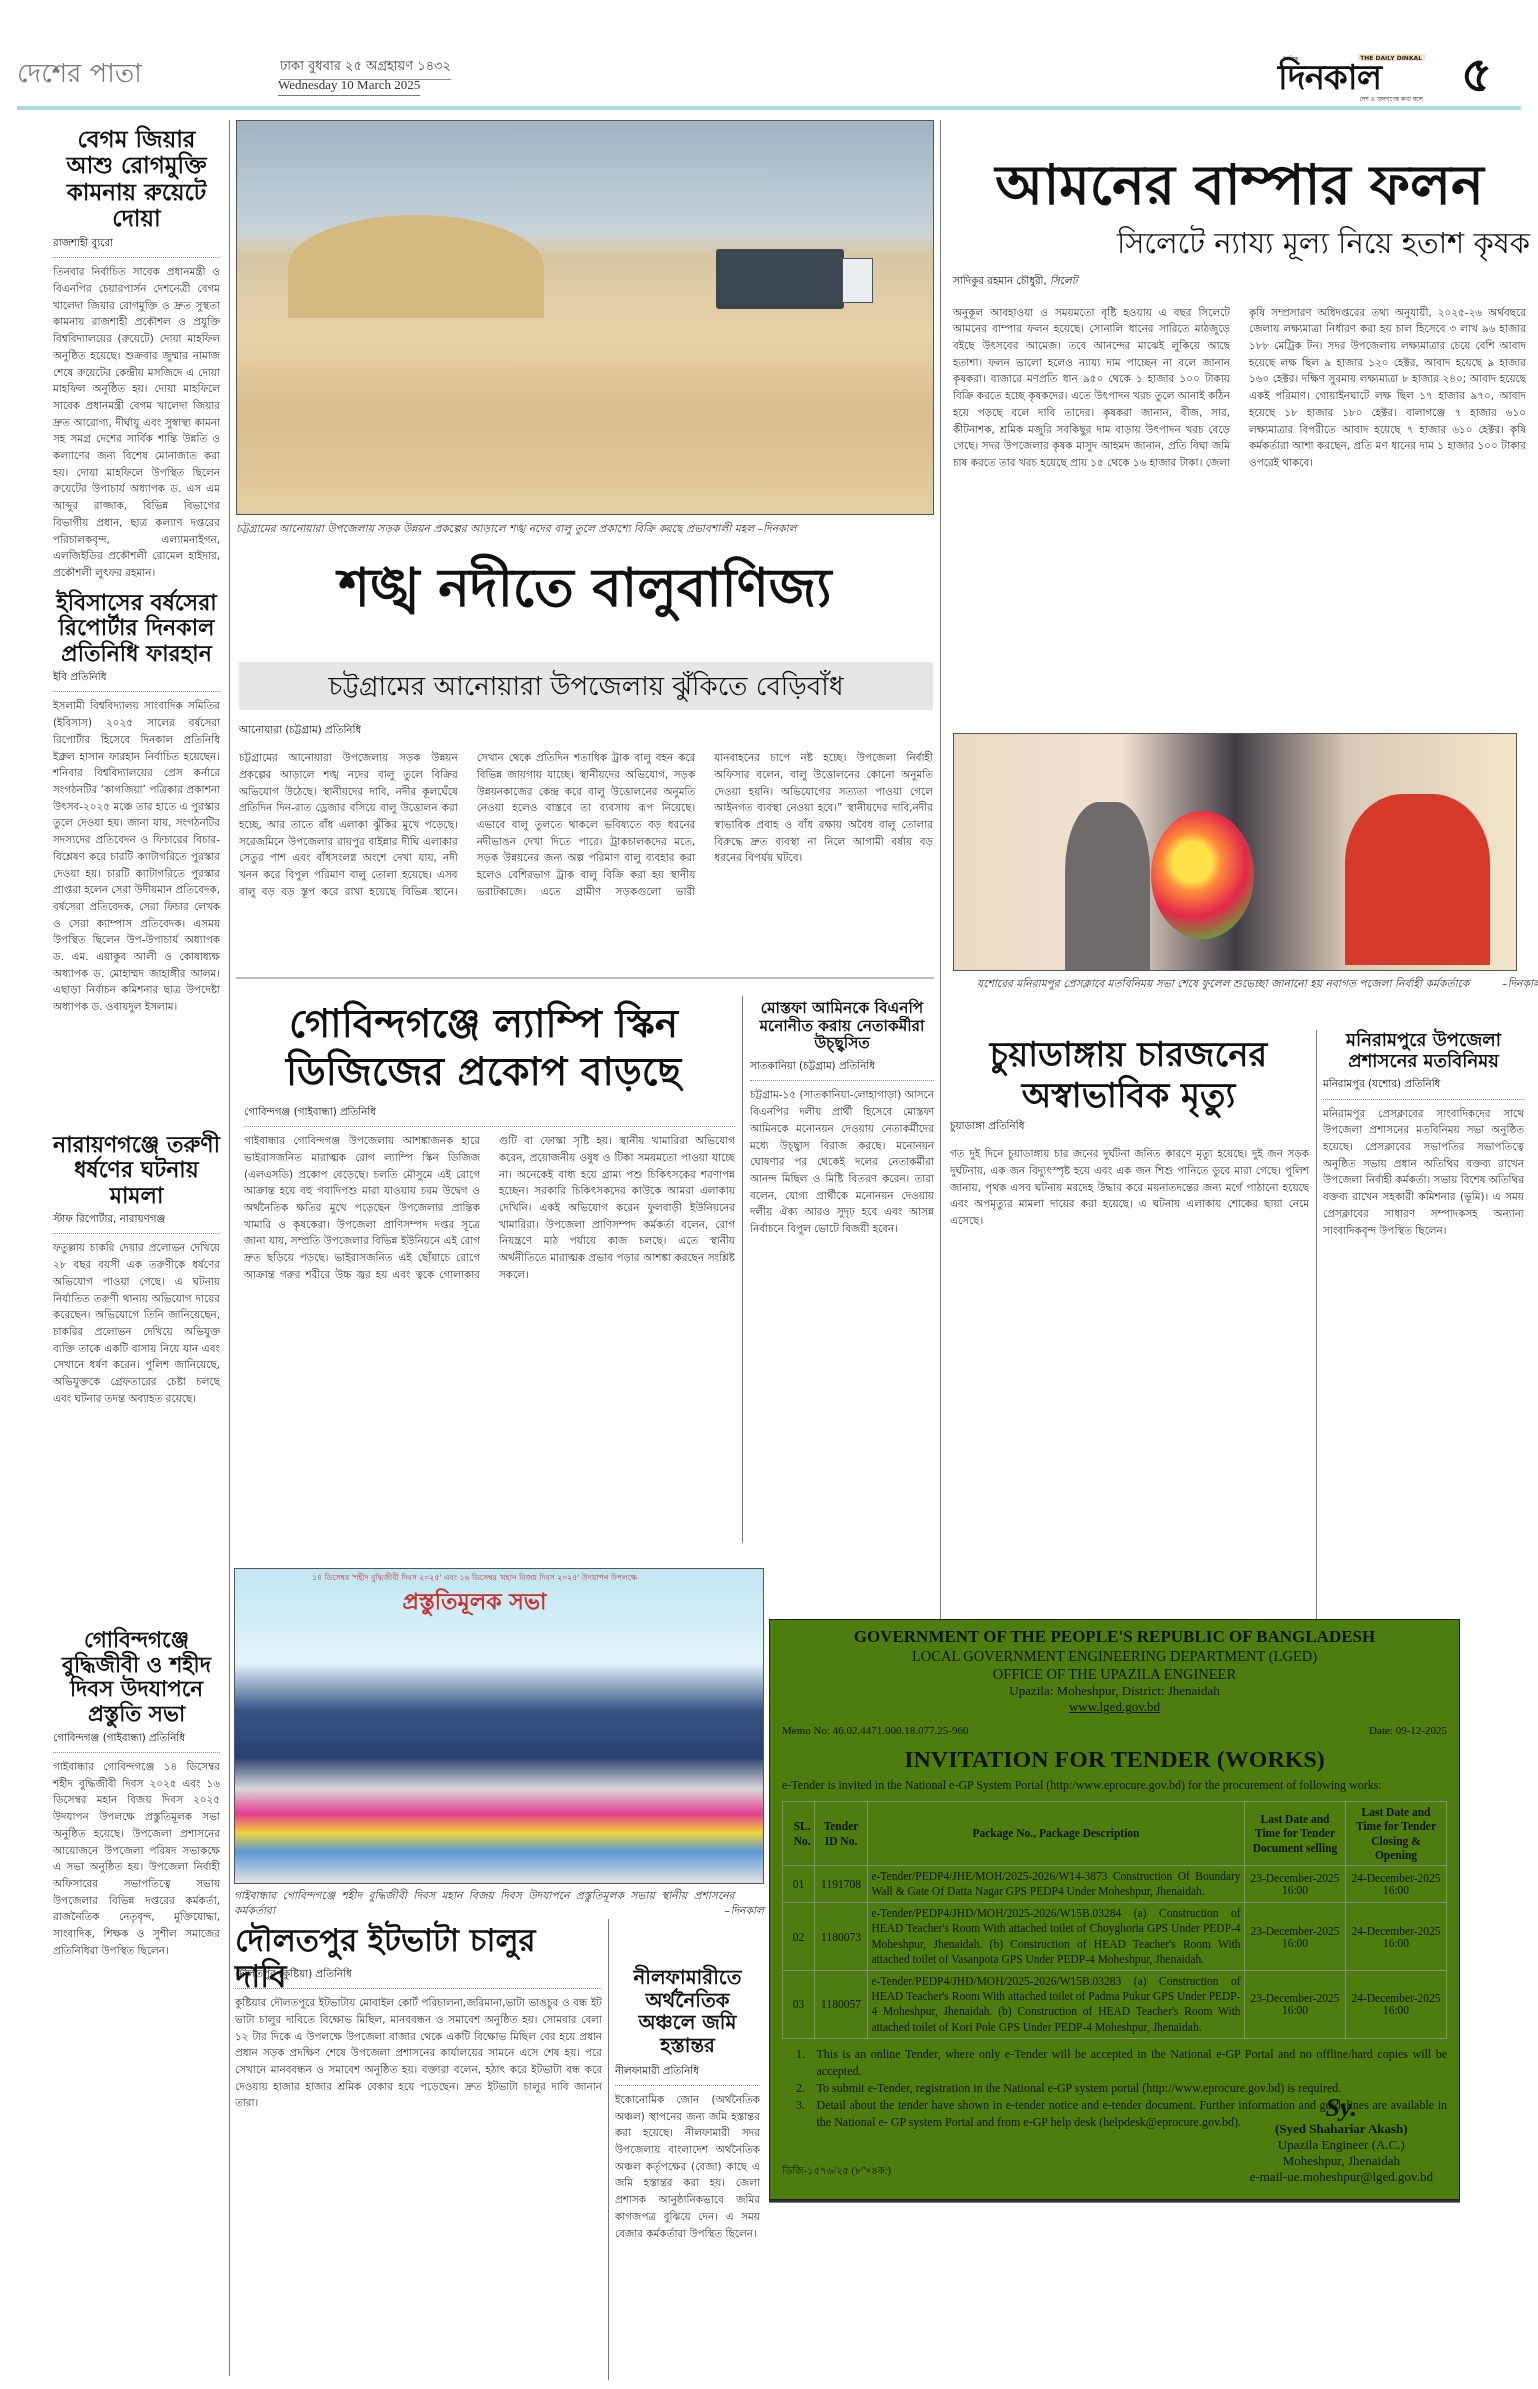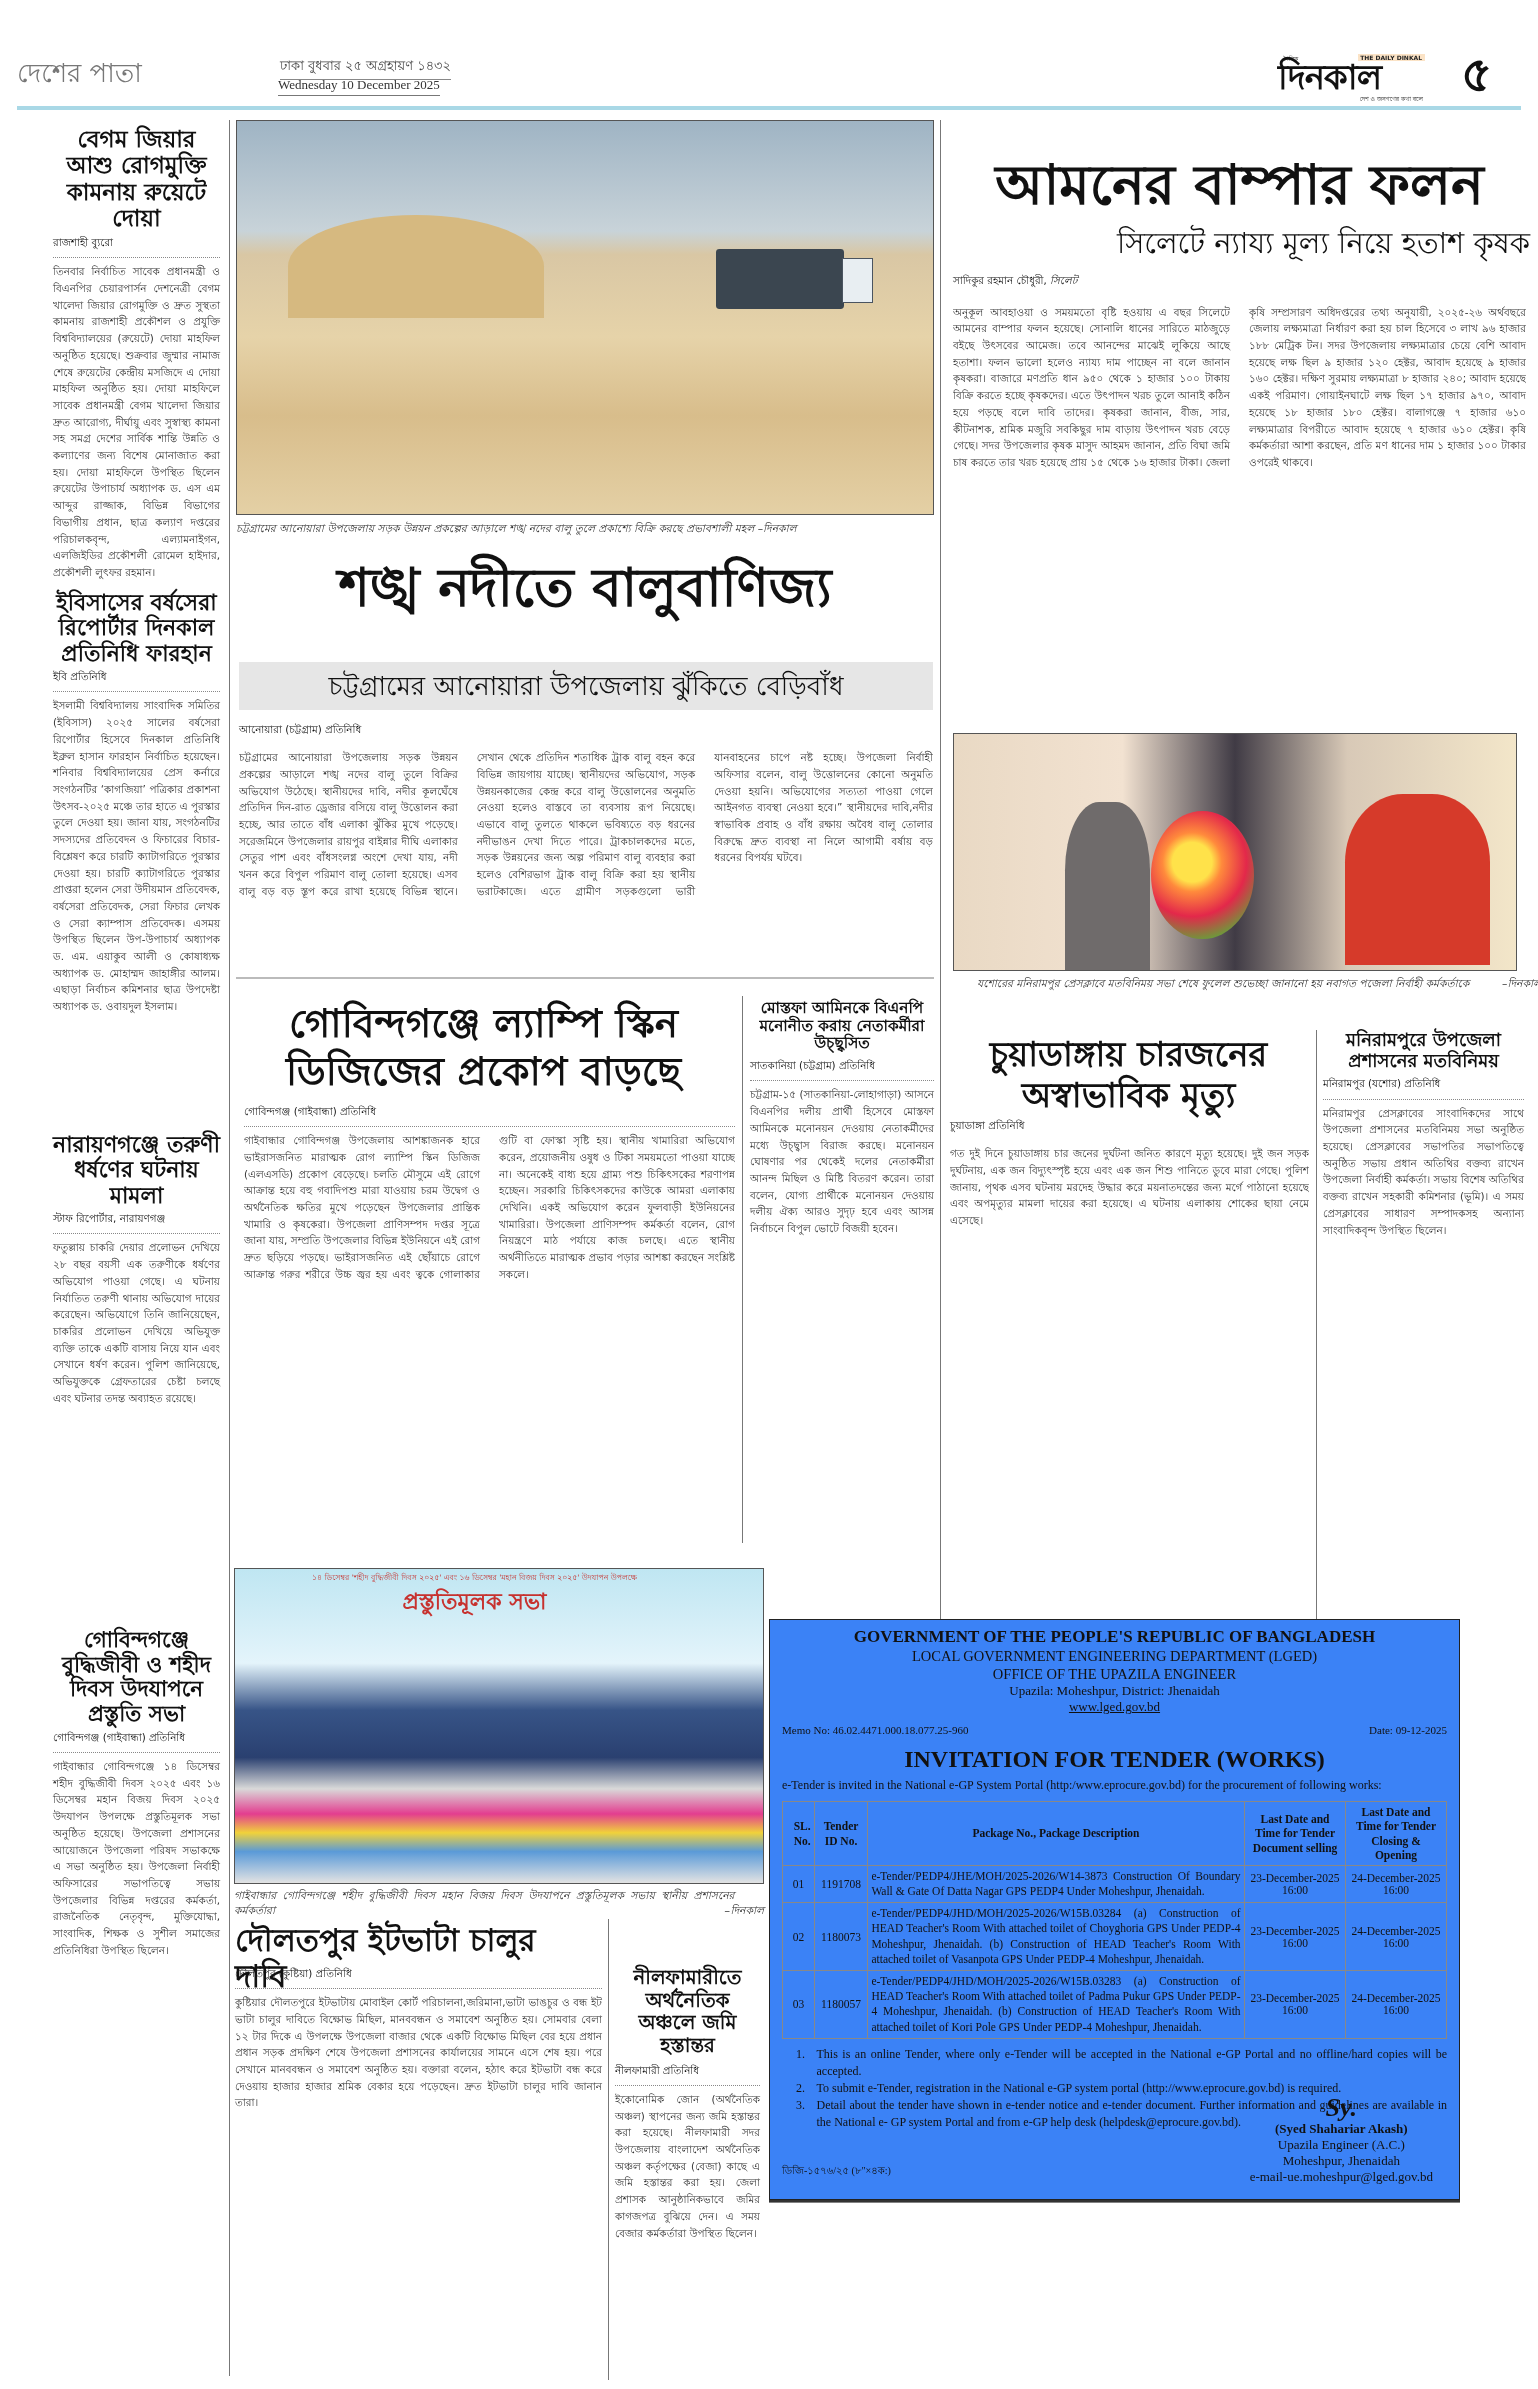--- a/index.html
+++ b/index.html
@@ -37,21 +37,21 @@
   .photo-sand .mound { position: absolute; left: 51px; top: 94px; width: 256px; height: 103px; background: #d6b980; border-radius: 50% 50% 0 0; }
   .photo-flower { background: linear-gradient(90deg, #e9d9c4 0%, #f2e2d1 30%, #403b45 50%, #d8c9b7 70%, #f3e6c9 100%); }
   .photo-flower .bouquet { position: absolute; left: 197px; top: 77px; width: 103px; height: 128px; border-radius: 50%; background: radial-gradient(circle at 40% 40%, #ffe24a 0 20%, #ff8a3c 30%, #e3284a 55%, #6a9c3a 80%); }
   .photo-flower .man-red { position: absolute; right: 26px; top: 60px; width: 145px; height: 171px; background: #d63a2a; border-radius: 40% 40% 0 0; }
   .photo-flower .man-grey { position: absolute; left: 111px; top: 68px; width: 85px; height: 171px; background: #6f6b6b; border-radius: 40% 40% 0 0; }
   .photo-meeting { background: linear-gradient(180deg, #bfe6f2 0%, #e4f4fb 30%, #375487 45%, #2a4070 60%, #d9d9d9 70%, #e33d8f 78%, #f1d23a 84%, #5a9ad8 90%, #e3e3e3 100%); }
   .photo-meeting .banner-text { position: absolute; left: 60px; top: 15.4px; width: 359px; text-align: center; color: #c7322f; font-weight: bold; font-size: 22px; }
   .photo-meeting .banner-sub { position: absolute; left: 60px; top: 1.7px; width: 359px; text-align: center; color: #c7322f; font-size: 7.7px; }
 
   
-  .tender { border: 1.7px solid #222; box-shadow: 0 2.6px 0 #333; background: #3b82f6; font-family: "Liberation Serif", serif; color: #111; padding: 6.8px 12px; }
+  .tender { border: 1.7px solid #222; box-shadow: 0 2.6px 0 #333; background: #4d7c0f; font-family: "Liberation Serif", serif; color: #111; padding: 6.8px 12px; }
   .tender .gov { text-align: center; font-size: 17px; font-weight: bold; line-height: 20.5px; }
   .tender .dept { text-align: center; font-size: 14.5px; line-height: 18px; }
   .tender .office { text-align: center; font-size: 14.5px; line-height: 18px; }
   .tender .loc { text-align: center; font-size: 13px; line-height: 16px; }
   .tender .site { text-align: center; font-size: 13px; text-decoration: underline; line-height: 16px; }
   .tender .memo-row { display: flex; justify-content: space-between; font-size: 11px; margin-top: 8.5px; }
   .tender .title1 { text-align: center; font-size: 24px; font-weight: bold; margin-top: 10.3px; line-height: 26px; }
   .tender .title2 { text-align: center; font-size: 24px; font-weight: bold; line-height: 27px; }
   .tender .intro { font-size: 12px; line-height: 17px; margin: 5.1px 0 6.8px; text-align: justify; }
   .tender table { border-collapse: collapse; width: 100%; font-size: 11.5px; }
@@ -64,21 +64,21 @@
   .tender .sig { position: absolute; right: 26px; bottom: 13.7px; text-align: center; font-size: 13px; line-height: 16px; }
   .tender .sig .scribble { font-size: 26px; font-style: italic; font-weight: bold; line-height: 26px; }
   .tender .sig .name { font-weight: bold; }
   .tender .adref { position: absolute; left: 12px; bottom: 19px; font-size: 10px; }
 </style>
 </head>
 <body>
 
 <div class="abs section-name">দেশের পাতা</div>
 <div class="abs date-bn">ঢাকা বুধবার ২৫ অগ্রহায়ণ ১৪৩২</div>
-<div class="abs date-en">Wednesday 10 December 2025</div>
+<div class="abs date-en">Wednesday 10 March 2025</div>
 <div class="abs logo-wrap">
   <span class="logo-small">দৈনিক</span>
   <span class="logo-en">THE DAILY DINKAL</span>
   <span class="logo-main">দিনকাল</span>
   <span class="logo-tag">দেশ ও জনগণের কথা বলে</span>
 </div>
 <div class="abs page-num">৫</div>
 <div class="abs top-rule"></div>
 
 <div class="abs" style="left:53px; top:126px; width:167px;">

